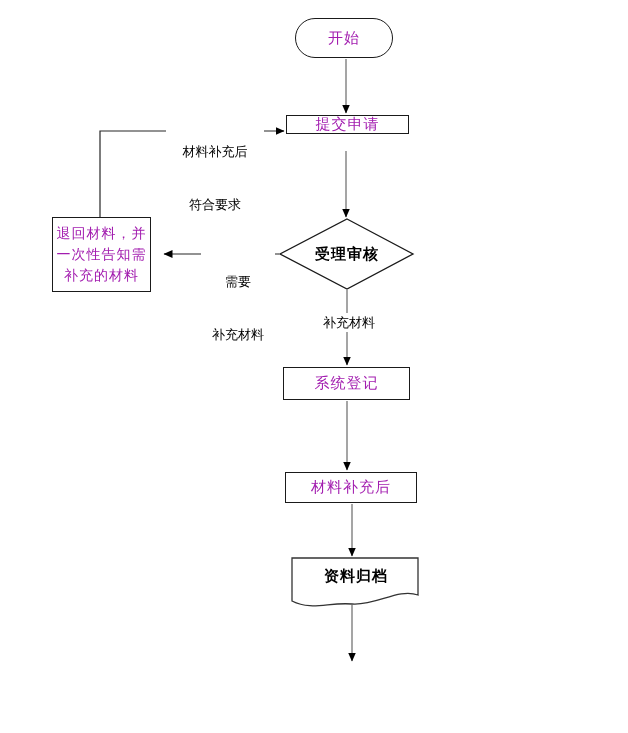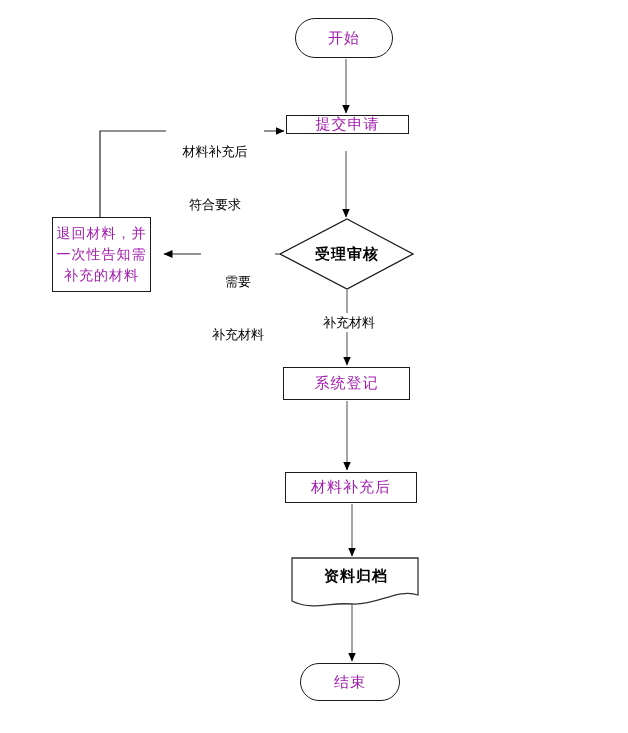--- a/index.html
+++ b/index.html
@@ -116,21 +116,20 @@
       <span>补充的材料</span>
     </div>
   </div>
 
   <div class="node node-register">系统登记</div>
 
   <div class="node node-feedback">材料补充后</div>
 
   <div class="overlay-label node-archive">资料归档</div>
 
-  <div class="node terminator node-end">结束</div>
 
   <div class="edge-label label-resubmit">
     <span>材料补充后</span>
     <span>符合要求</span>
   </div>
 
   <div class="edge-label label-need">
     <span>需要</span>
     <span>补充材料</span>
   </div>

